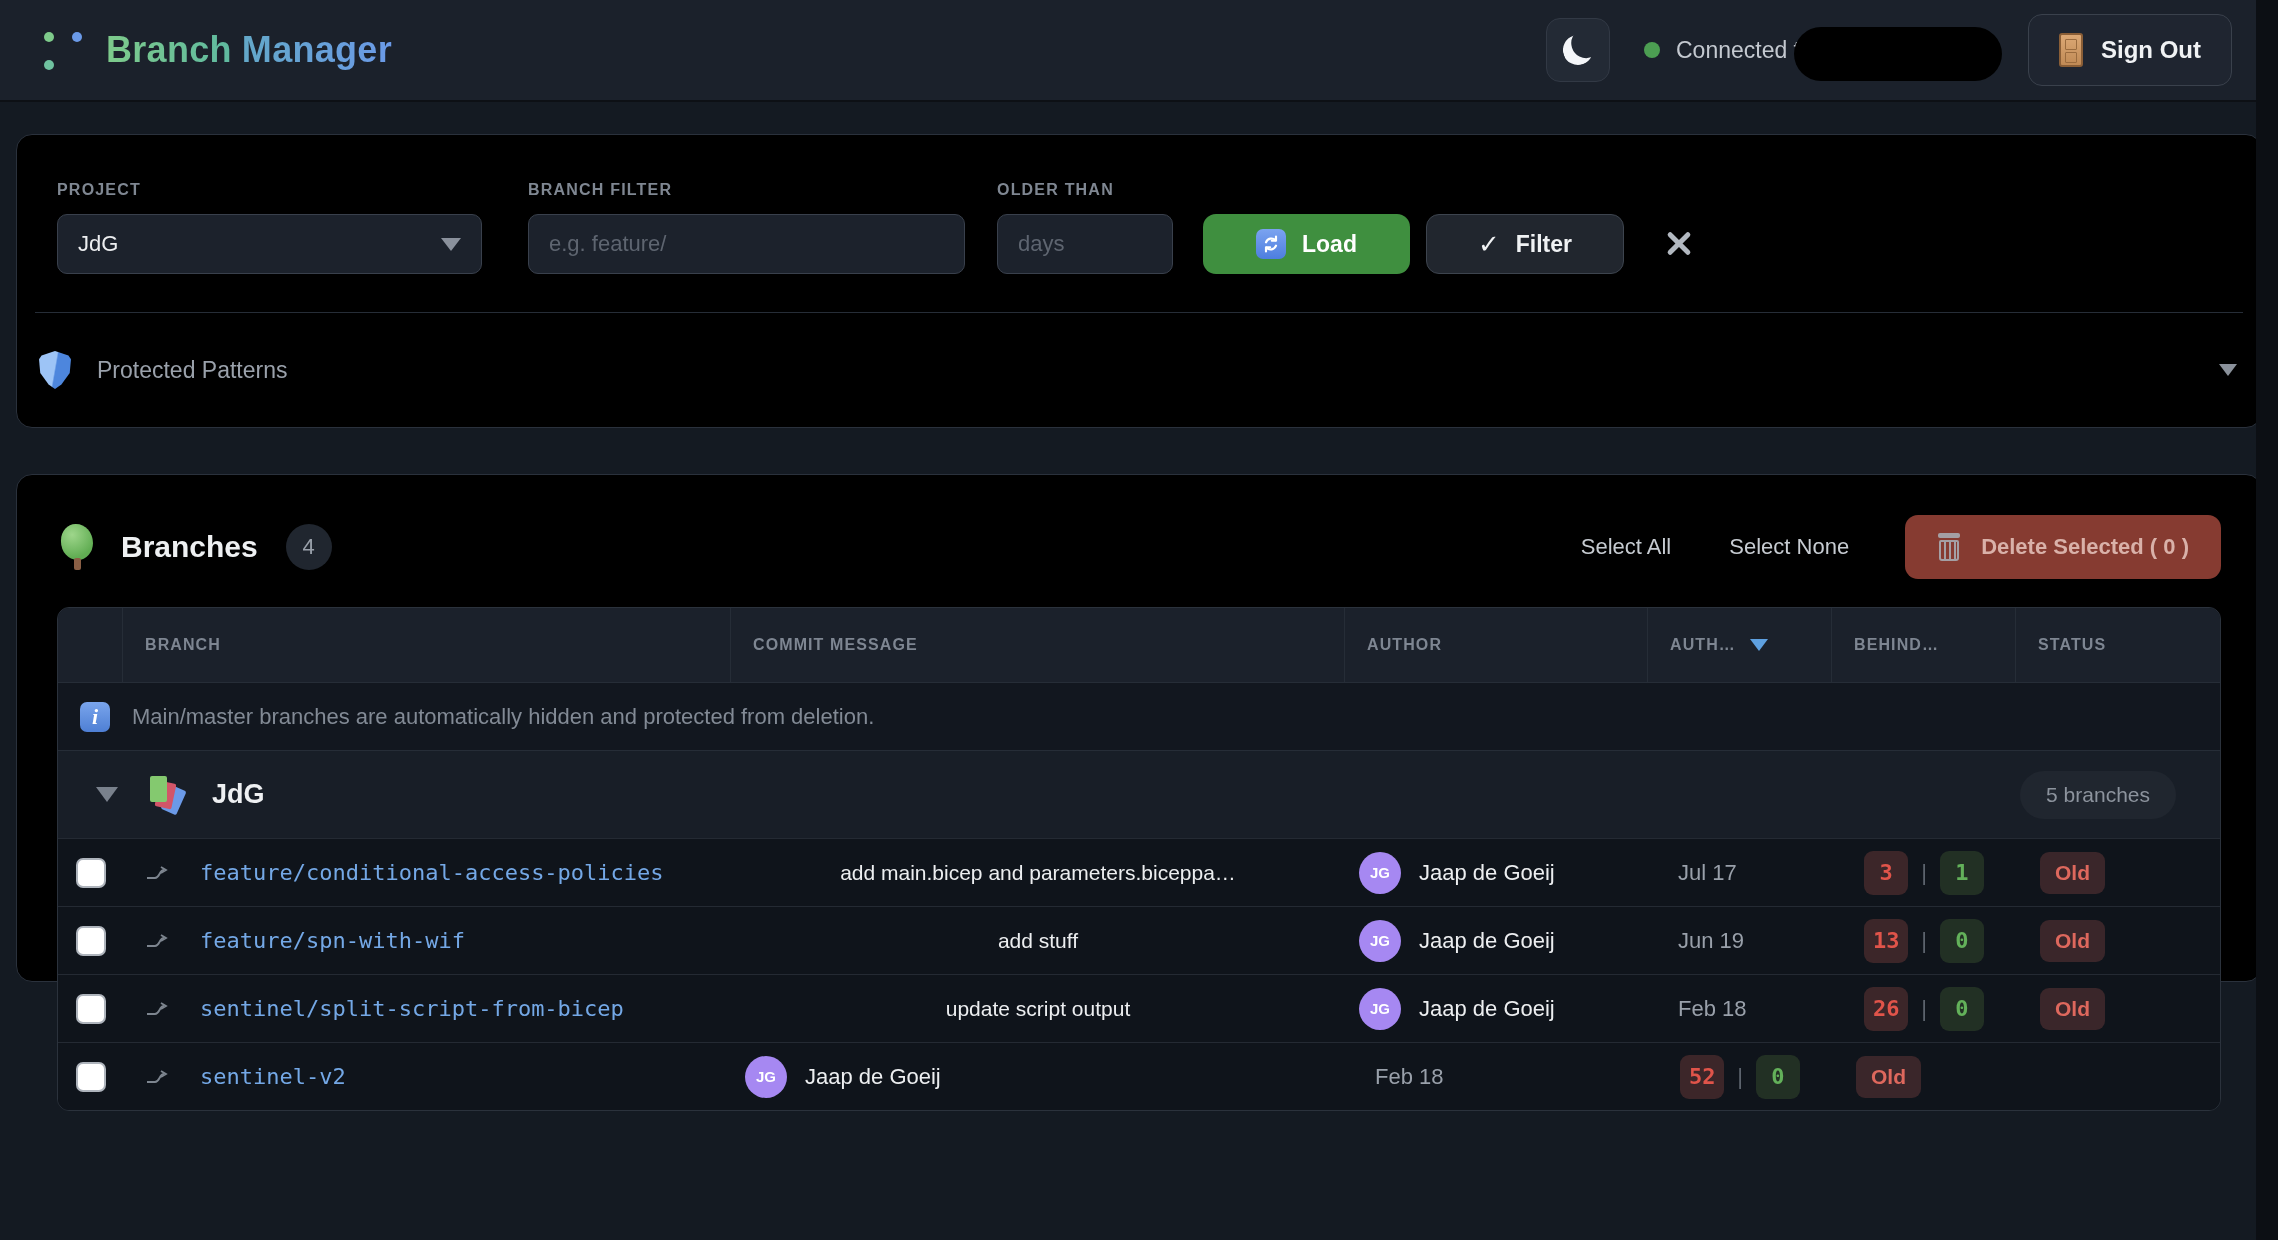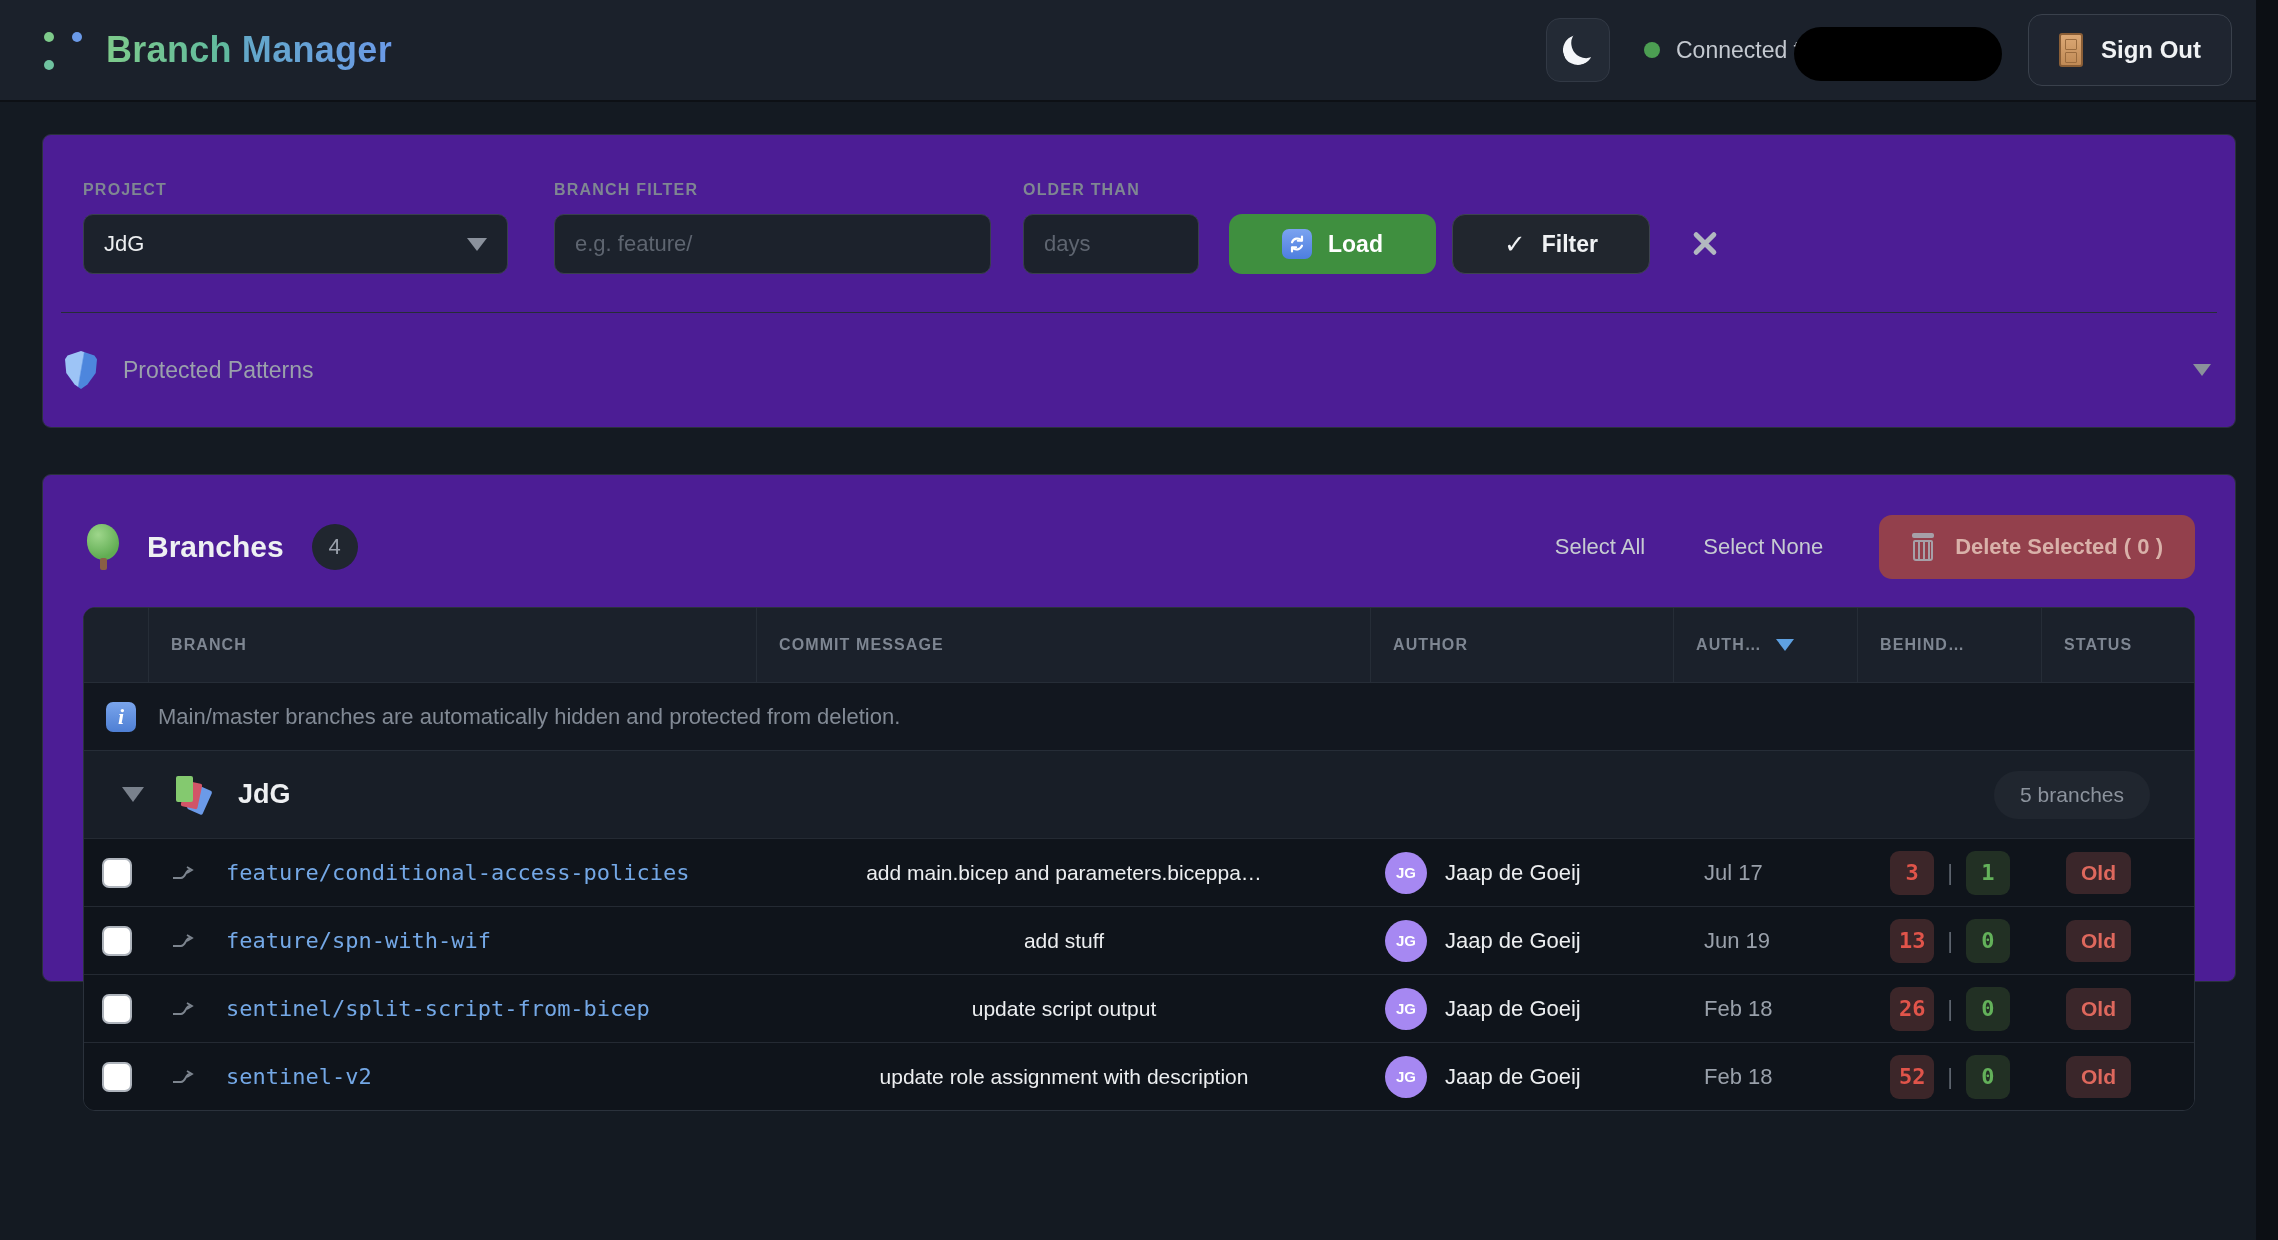--- a/index.html
+++ b/index.html
@@ -47,22 +47,22 @@
   .door { width:24px; height:34px; background:linear-gradient(180deg,#dca875,#c08a55);
     border:2px solid #8a5e36; border-radius:3px; position:relative; }
   .door::before { content:""; position:absolute; left:4px; right:4px; top:4px; height:9px;
     border:1.5px solid #9a6b3e; border-radius:1px; }
   .door::after { content:""; position:absolute; left:4px; right:4px; top:17px; height:9px;
     border:1.5px solid #9a6b3e; border-radius:1px; }
   .signout-label { font-size:24px; font-weight:700; color:#f0f2f4; }
 
   
   .card {
-    background:#4c1d95; border:1px solid #2a313c; border-radius:9px;
-    margin:0 42px;
+    background:#000000; border:1px solid #2a313c; border-radius:16px;
+    margin:0 16px;
   }
   .filter-card { margin-top:32px; }
   .filter-row { display:flex; align-items:flex-end; padding:46px 40px 38px 40px; }
   .field { display:flex; flex-direction:column; }
   .field-label {
     font-size:16px; font-weight:600; letter-spacing:1.2px; color:#7f8792;
     margin-bottom:15px; text-transform:uppercase;
   }
   .select, .text-input {
     height:60px; background:#1c222c; border:1px solid #39404c; border-radius:10px;
@@ -384,21 +384,20 @@
       <div class="cell-check">
           <span class="checkbox"></span>
         </div>
       <div class="cell-branch">
         <svg class="branch-glyph" width="24" height="22" viewBox="0 0 24 22">
           <path d="M2 16 H10 C15 16 14 8 19 8" stroke="#7d858f" stroke-width="1.8" fill="none"></path>
           <path d="M16 5 L21 8 L16 11" stroke="#7d858f" stroke-width="1.8" fill="none"></path>
         </svg>
         <a class="branch-link">sentinel-v2</a>
       </div>
-      <div class="cell-commit">update role assignment with description</div>
       <div class="cell-author">
         <span class="avatar">JG</span>
         <span class="author-name">Jaap de Goeij</span>
       </div>
       <div class="cell-date">Feb 18</div>
       <div class="cell-behind">
         <span class="num-badge behind">52</span>
         <span class="ba-divider">|</span>
         <span class="num-badge ahead">0</span>
       </div>

